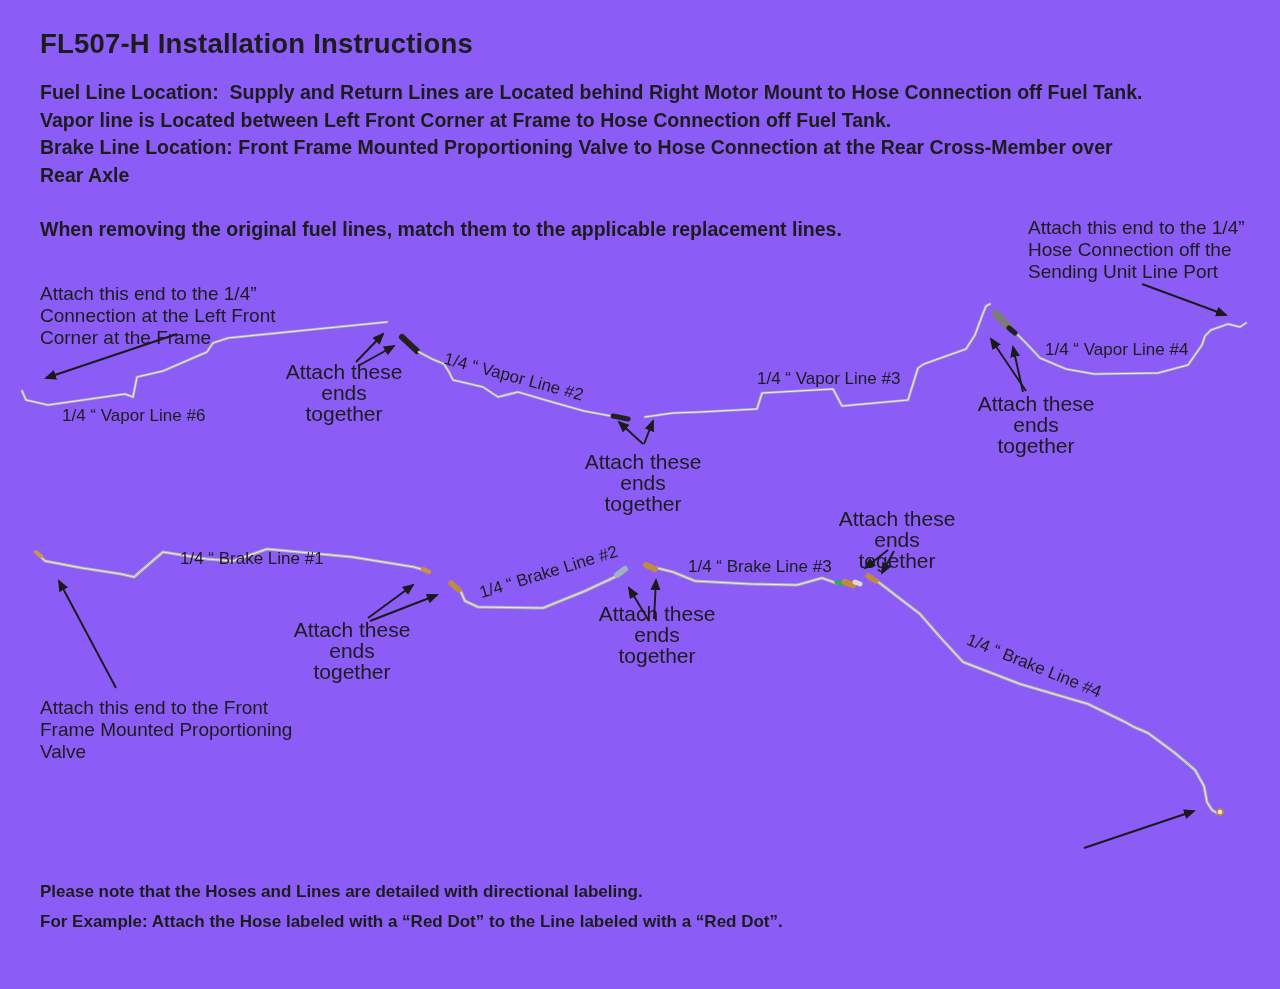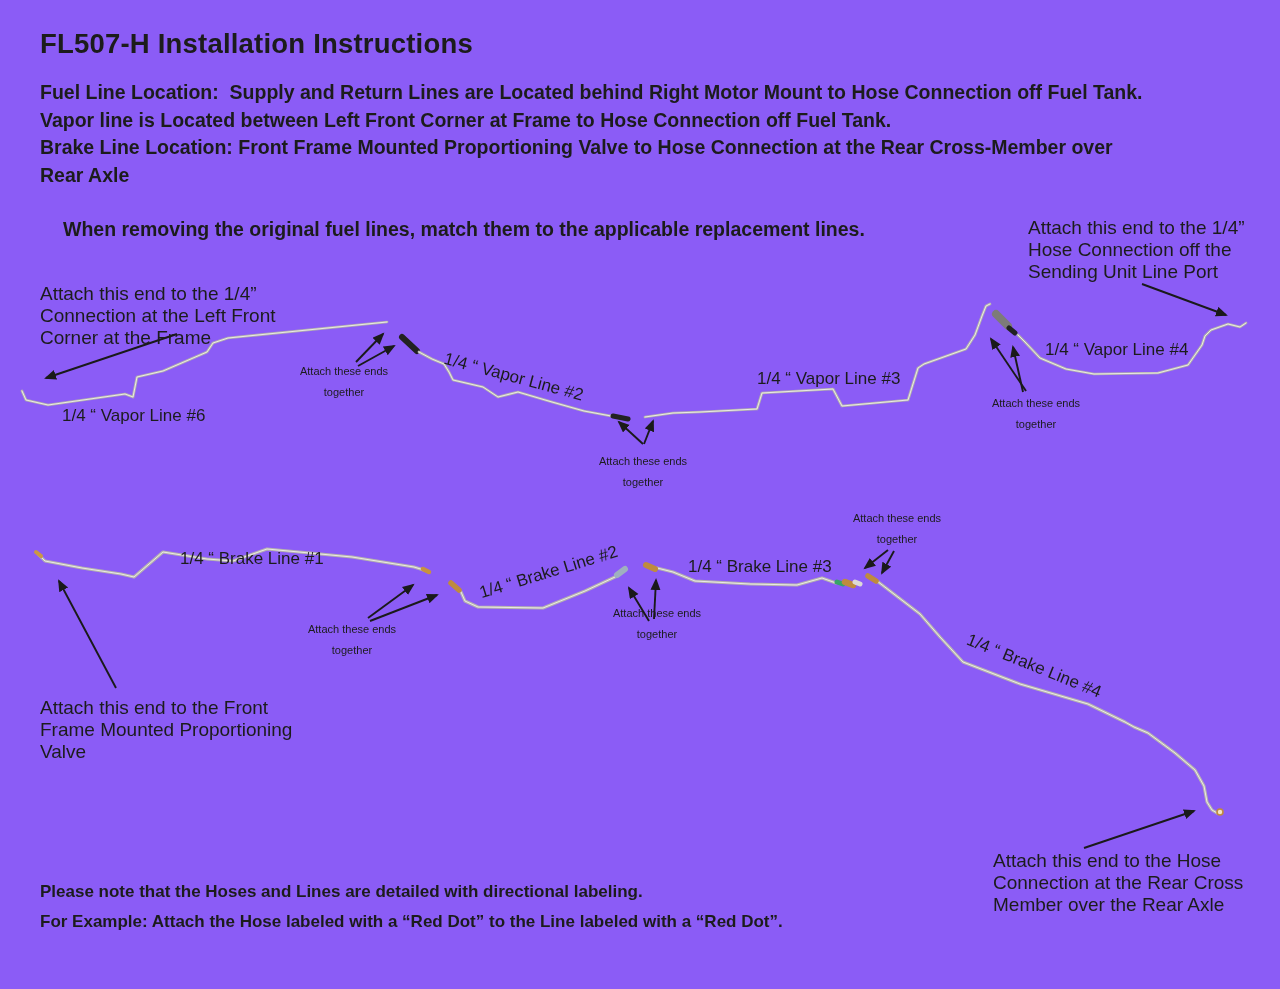--- a/index.html
+++ b/index.html
@@ -1,23 +1,23 @@
 <!DOCTYPE html>
 <html><head>
 <meta charset="utf-8">
 <style>
   html,body{margin:0;padding:0;background:#ffffff;}
   #page{position:relative;width:1280px;height:989px;background:#8b5cf6;overflow:hidden;
         font-family:"Liberation Sans",sans-serif;color:#1c1c1c;}
   .abs{position:absolute;}
   #title{left:40px;top:28px;font-size:27.5px;font-weight:bold;letter-spacing:0.2px;white-space:nowrap;}
   #intro{left:40px;top:79px;font-size:19.5px;font-weight:bold;line-height:27.5px;white-space:pre-wrap;width:1200px;}
-  #match-note{left:40px;top:218px;font-size:19.5px;font-weight:bold;white-space:nowrap;margin-left:23px;}
+  #match-note{left:40px;top:218px;font-size:19.5px;font-weight:bold;white-space:nowrap;}
   .ann{font-size:19px;line-height:21.8px;white-space:pre-line;}
-  .attach{font-size:11px;line-height:21px;white-space:pre-line;text-align:center;width:140px;}
+  .attach{font-size:21px;line-height:21px;white-space:pre-line;text-align:center;width:140px;}
   .linelabel{font-size:17px;white-space:nowrap;}
   .rot{transform-origin:0 0;}
   #footer-note{left:40px;top:877px;font-size:17px;font-weight:bold;line-height:30px;white-space:pre-line;}
   svg{position:absolute;left:0;top:0;}
   .tube{fill:none;stroke:#b2b0ad;stroke-width:2.7;stroke-linejoin:round;stroke-linecap:round;}
   .tubecore{fill:none;stroke:#ebe9e6;stroke-width:1;stroke-linejoin:round;stroke-linecap:round;}
   .btube{fill:none;stroke:#b6b3af;stroke-width:3.1;stroke-linejoin:round;stroke-linecap:round;}
   .arrow{stroke:#1a1a1a;stroke-width:1.9;fill:none;}
 </style>
 </head>
@@ -140,19 +140,16 @@
   <div class="abs attach" style="left:282px;top:619px;">Attach these ends
 together</div>
   <div class="abs attach" style="left:587px;top:603px;">Attach these ends
 together</div>
   <div class="abs attach" style="left:827px;top:508px;">Attach these ends
 together</div>
 
   <div class="abs ann" style="left:40px;top:697px;">Attach this end to the Front
 Frame Mounted Proportioning
 Valve</div>
-  <div class="abs ann" style="left:993px;top:850px;">Attach this end to the Hose
-Connection at the Rear Cross
-Member over the Rear Axle</div>
 
   <div class="abs" id="footer-note">Please note that the Hoses and Lines are detailed with directional labeling.
 For Example: Attach the Hose labeled with a “Red Dot” to the Line labeled with a “Red Dot”.</div>
 </div>
 
 </body></html>

